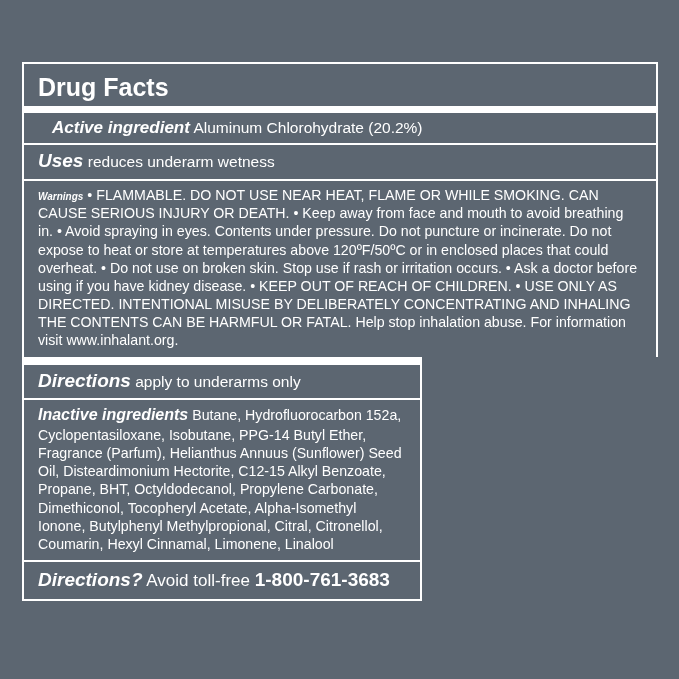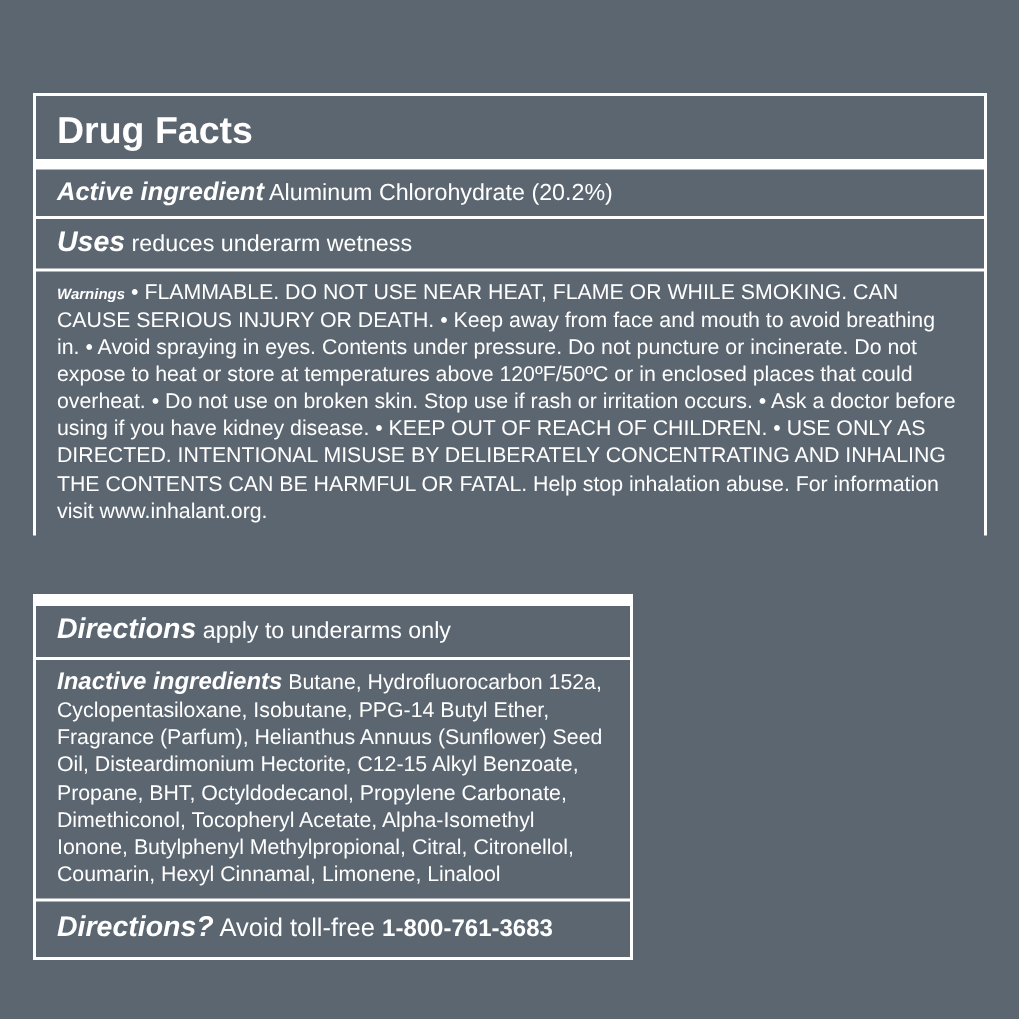--- a/index.html
+++ b/index.html
@@ -54,20 +54,21 @@
     margin: 0;
   }
 
   .row {
     display: flex;
     justify-content: space-between;
     align-items: baseline;
     padding: 5px 0 5px 0;
     font-size: 15.5px;
     line-height: 1.18;
+    margin-left: 14px;
   }
   .row .left, .row .right {
     white-space: nowrap;
   }
 
   b.hd {
     font-weight: bold;
     font-style: italic;
     font-size: 17px;
   }
@@ -111,35 +112,34 @@
     font-size: 17px;
     padding: 7px 0 8px 0;
   }
   .questions b {
     font-weight: bold;
     font-style: italic;
     font-size: 19px;
   }
   .questions .phone {
     font-weight: bold;
-    font-size: 16px;
+    font-size: 19px;
   }
 
   
   .narrow {
     width: 400px;
     box-sizing: border-box;
   }
 
   .panel-lower {
     border-left: 2px solid #ffffff;
     border-right: 2px solid #ffffff;
     border-bottom: 2px solid #ffffff;
     box-sizing: border-box;
-    margin-top: 39px;
   }
 </style>
 </head>
 <body>
 
 <div class="label-wrap">
 
   <div class="panel" style="border-bottom:none;">
     <div class="pad">
       <div class="title">Drug Facts</div>

